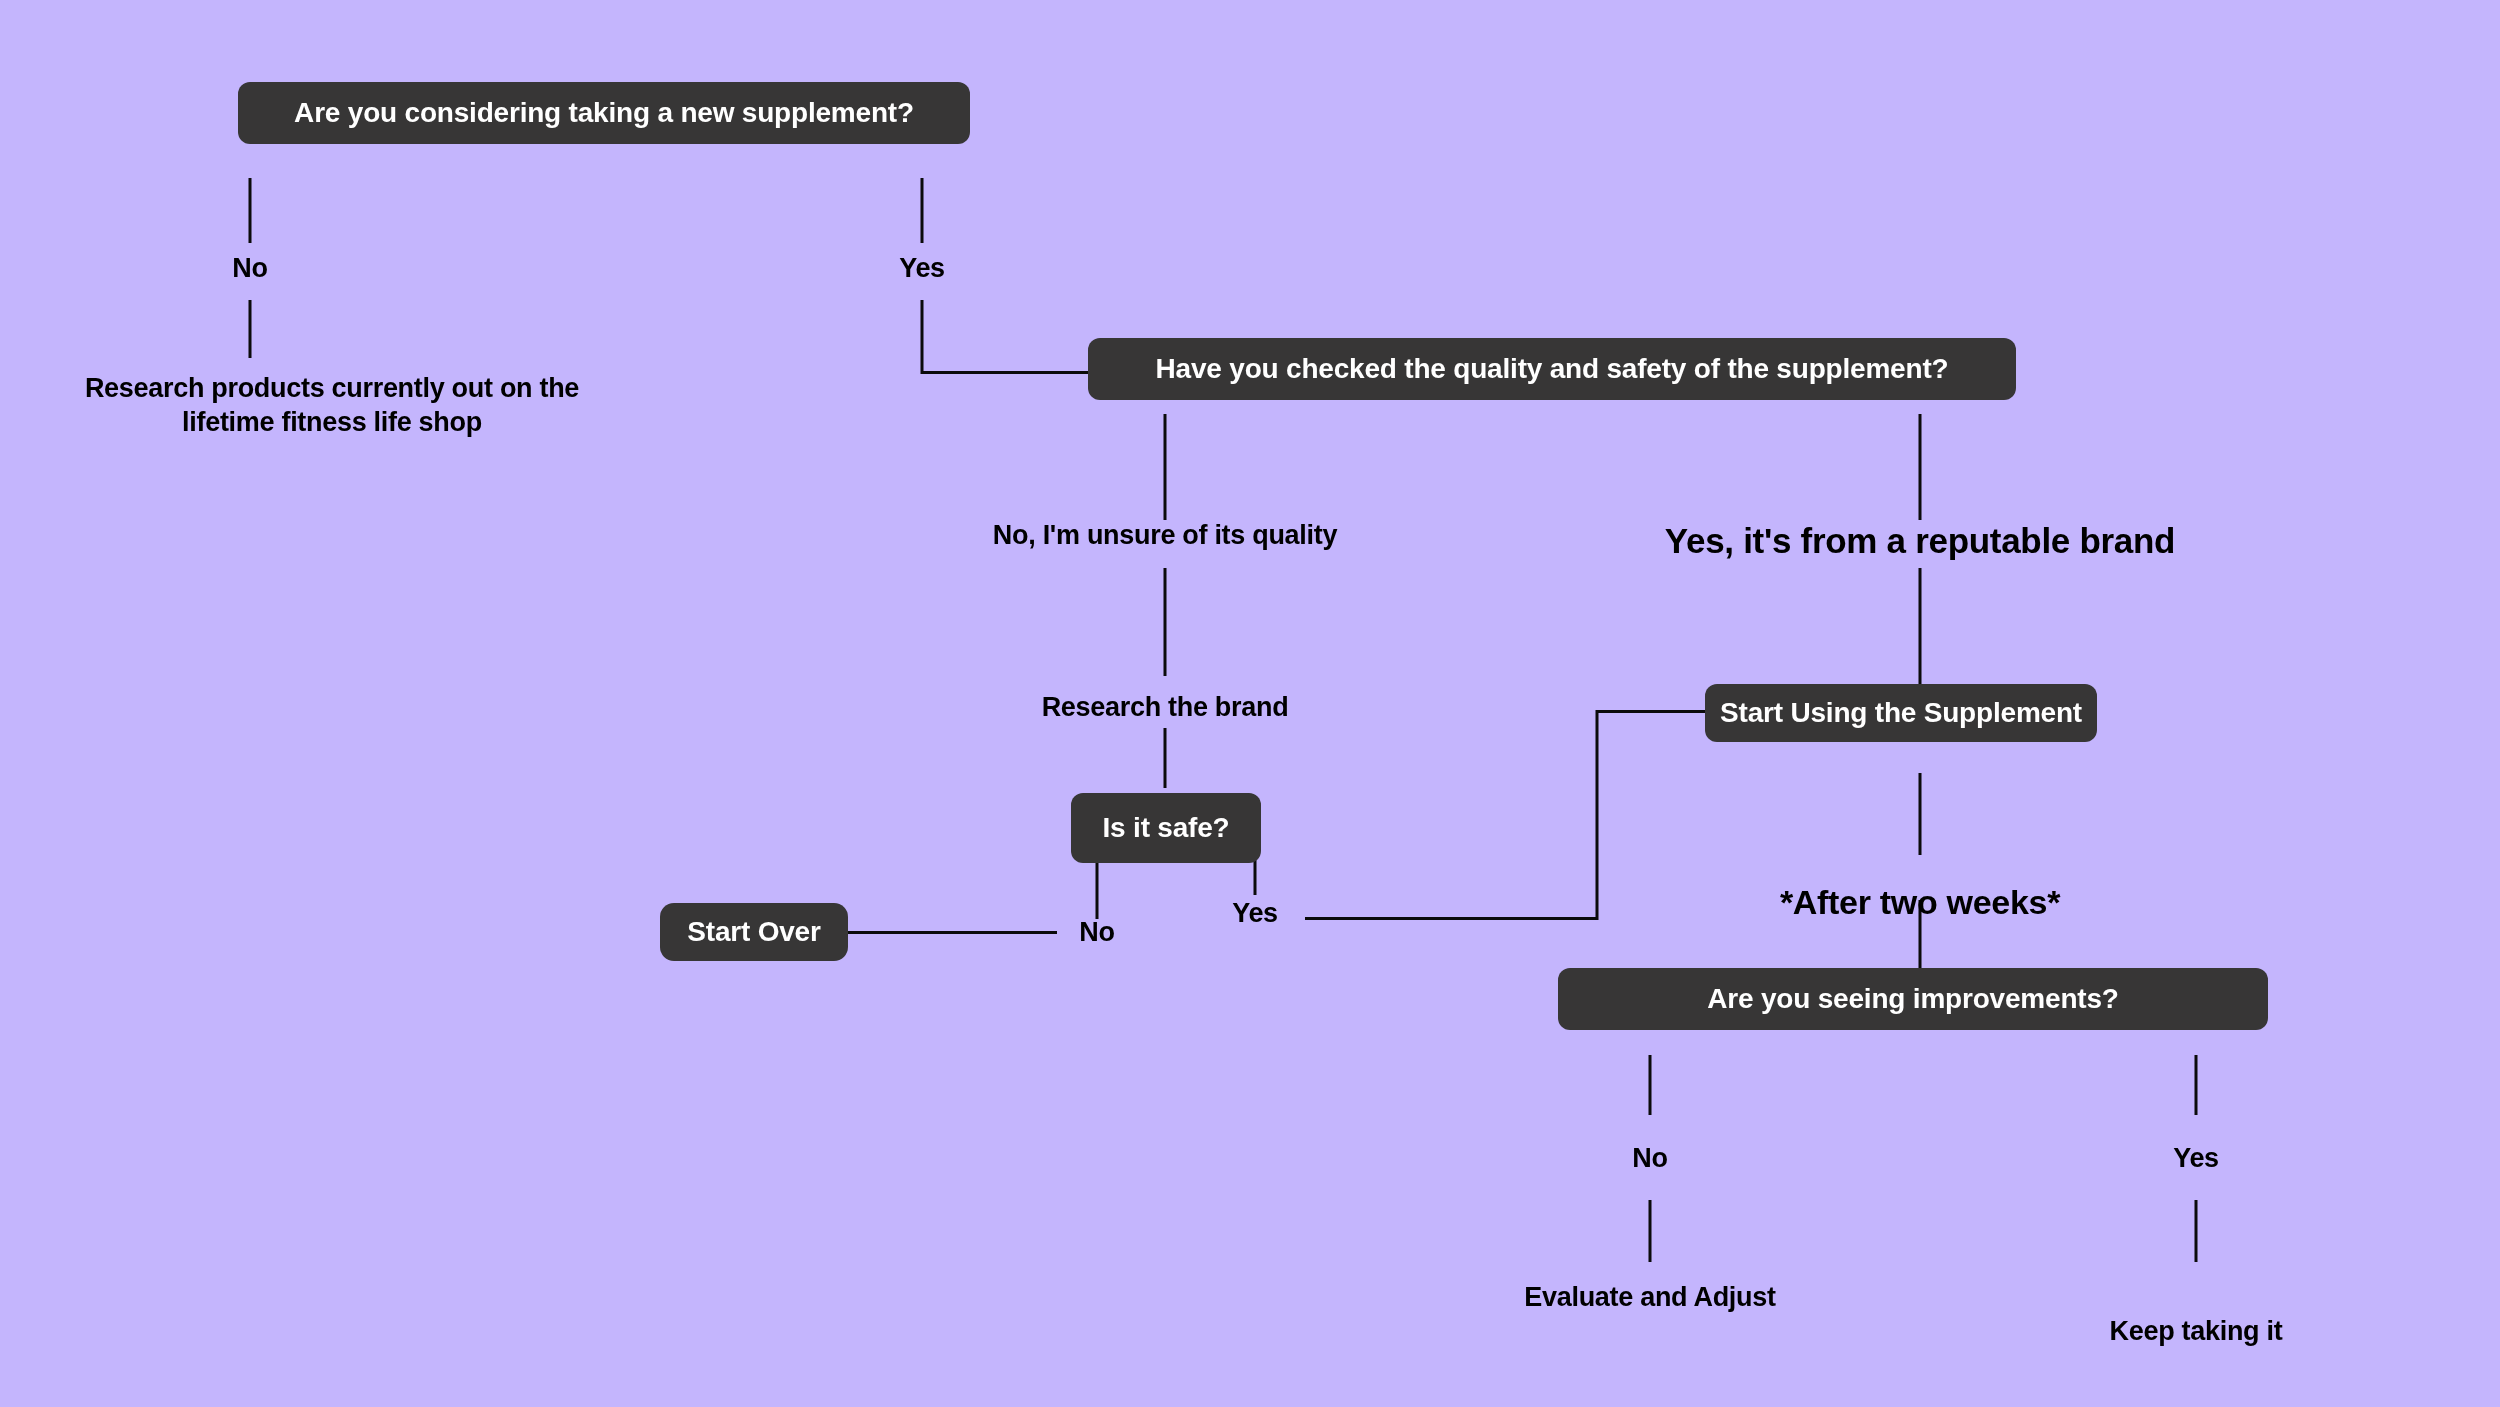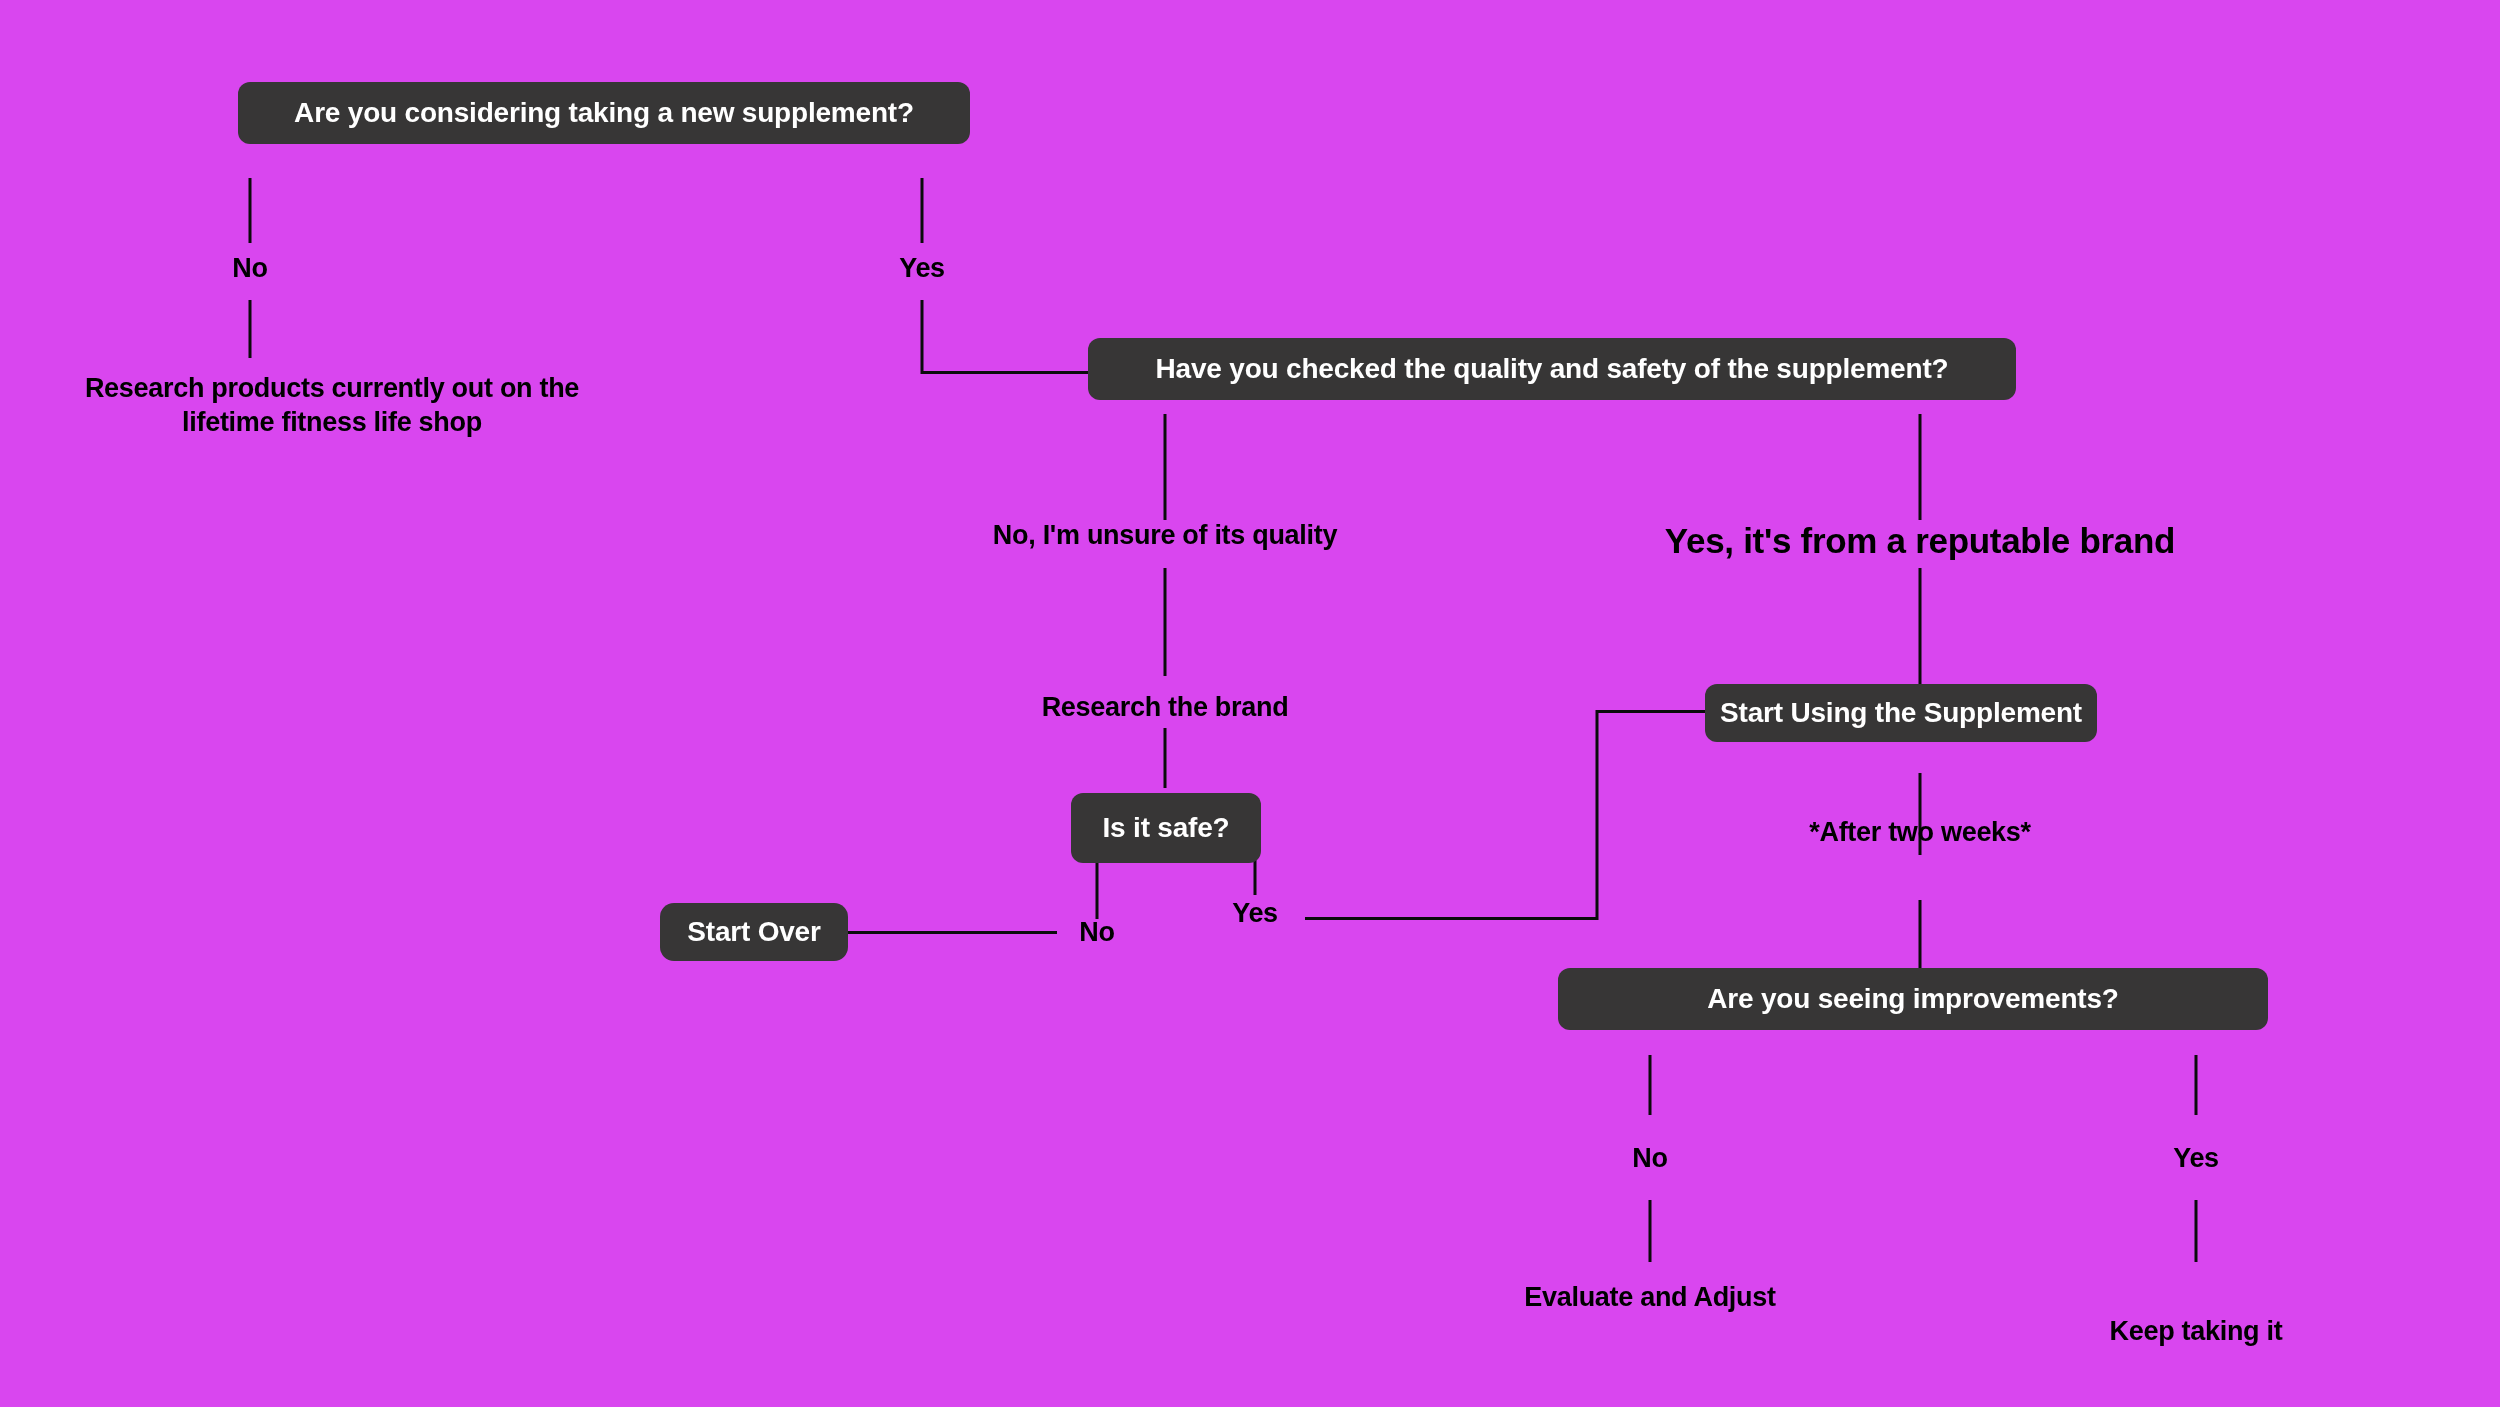--- a/index.html
+++ b/index.html
@@ -7,21 +7,21 @@
     padding: 0;
     background: #ffffff;
   }
   body {
     font-family: "Liberation Sans", sans-serif;
   }
   #canvas {
     position: relative;
     width: 2500px;
     height: 1407px;
-    background: #d946ef;
+    background: #c4b5fd;
     overflow: hidden;
   }
   
   .node {
     position: absolute;
     background: #373636;
     color: #ffffff;
     border-radius: 12px;
     display: flex;
     align-items: center;
@@ -141,21 +141,21 @@
   <div class="label" style="left:1165px; top:519px; font-size:27px;">No, I'm unsure of its quality</div>
 
   <div class="label" style="left:1920px; top:519px; font-size:35px;">Yes, it's from a reputable brand</div>
 
   <div class="label" style="left:1165px; top:691px; font-size:27px;">Research the brand</div>
 
   <div class="label" style="left:1097px; top:916px; font-size:27px;">No</div>
 
   <div class="label" style="left:1255px; top:897px; font-size:27px;">Yes</div>
 
-  <div class="label" style="left:1920px; top:816px; font-size:27px;">*After two weeks*</div>
+  <div class="label" style="left:1920px; top:881px; font-size:34px;">*After two weeks*</div>
 
   <div class="label" style="left:1650px; top:1142px; font-size:27px;">No</div>
 
   <div class="label" style="left:2196px; top:1142px; font-size:27px;">Yes</div>
 
   <div class="label" style="left:1650px; top:1281px; font-size:27px;">Evaluate and Adjust</div>
 
   <div class="label" style="left:2196px; top:1315px; font-size:27px;">Keep taking it</div>
 
 

